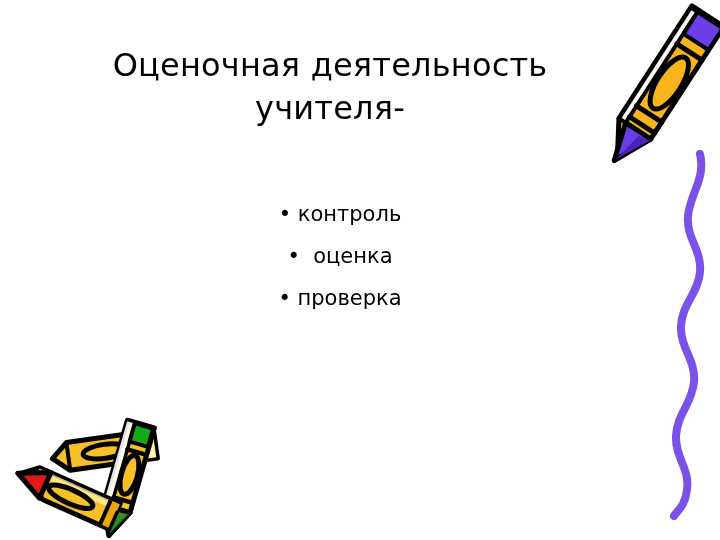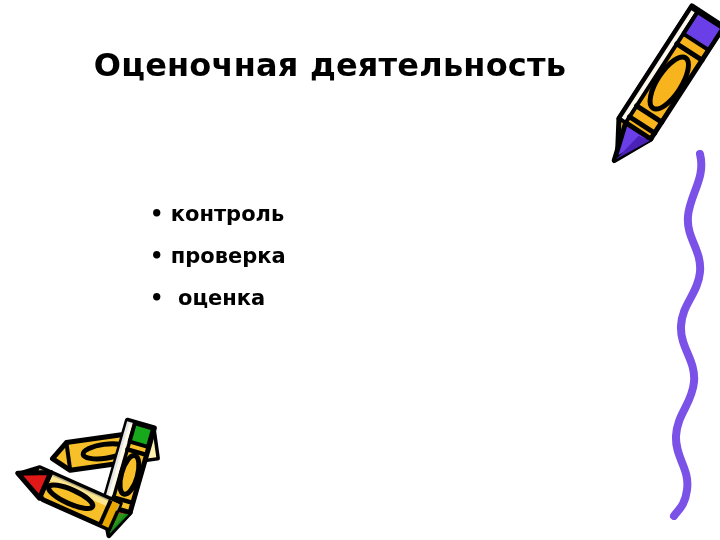--- a/index.html
+++ b/index.html
@@ -7,21 +7,20 @@
     padding: 0;
     background: #ffffff;
   }
   #slide {
     position: relative;
     width: 720px;
     height: 540px;
     background: #ffffff;
     overflow: hidden;
     font-family: "DejaVu Sans", sans-serif;
-    font-weight: bold;
   }
 
   
   #title {
     position: absolute;
     left: 60px;
     top: 44px;
     width: 540px;
     text-align: center;
     font-family: "DejaVu Sans", sans-serif;
@@ -31,21 +30,21 @@
     letter-spacing: 0.2px;
     white-space: pre-line;
   }
 
   
   #bullets {
     position: absolute;
     left: 150px;
     top: 193px;
     width: 380px;
-    text-align: left;
+    text-align: center;
   }
   .bullet-row {
     font-family: "DejaVu Sans", sans-serif;
     font-size: 21px;
     line-height: 42px;
     color: #000000;
     white-space: pre;
   }
 
   
@@ -70,26 +69,26 @@
     top: 414px;
     width: 180px;
     height: 126px;
   }
 </style>
 </head>
 <body>
 
 <div id="slide">
 
-  <div id="title"><span>Оценочная деятельность</span><br></div>
+  <div id="title"><span>Оценочная деятельность</span><br><span>учителя-</span></div>
 
   <div id="bullets">
     <div class="bullet-row">• контроль</div>
+    <div class="bullet-row">•  оценка</div>
     <div class="bullet-row">• проверка</div>
-    <div class="bullet-row">•  оценка</div>
   </div>
 
   <svg class="art" id="crayon-top-right" viewBox="0 0 150 200">
     <g transform="rotate(33 75 100)">
 
       <path d="M58 6 L96 6 L96 140 L77 172 L58 140 Z" fill="#F7B41C" stroke="#000000" stroke-width="5" stroke-linejoin="round"></path>
 
       <path d="M58 8 L66 8 L66 140 L58 140 Z" fill="#ffffff" stroke="none" opacity="0.92"></path>
       <path d="M58 8 L66 8 L66 140 L58 140 Z" fill="none" stroke="#000000" stroke-width="4"></path>
 

